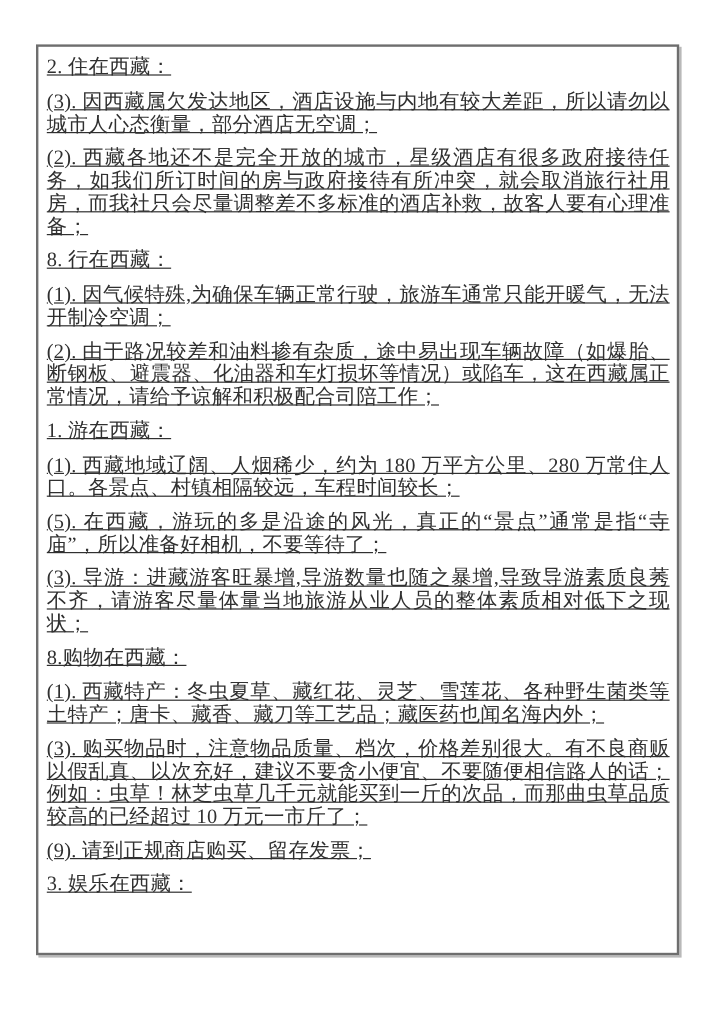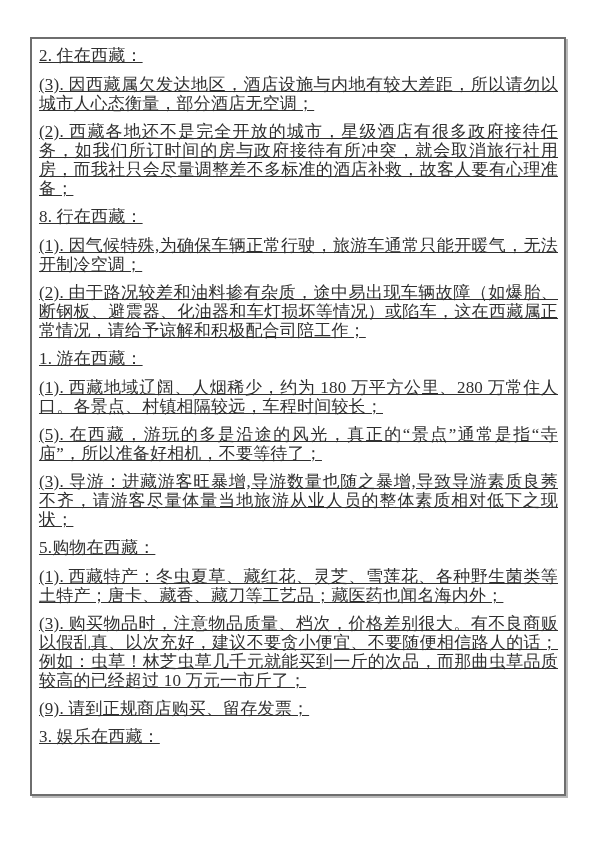--- a/index.html
+++ b/index.html
@@ -54,20 +54,20 @@
 
   <p class="heading">8. 行在西藏：</p>
   <p>(1). 因气候特殊,为确保车辆正常行驶，旅游车通常只能开暖气，无法开制冷空调；</p>
   <p>(2). 由于路况较差和油料掺有杂质，途中易出现车辆故障（如爆胎、断钢板、避震器、化油器和车灯损坏等情况）或陷车，这在西藏属正常情况，请给予谅解和积极配合司陪工作；</p>
 
   <p class="heading">1. 游在西藏：</p>
   <p>(1). 西藏地域辽阔、人烟稀少，约为 180 万平方公里、280 万常住人口。各景点、村镇相隔较远，车程时间较长；</p>
   <p>(5). 在西藏，游玩的多是沿途的风光，真正的“景点”通常是指“寺庙”，所以准备好相机，不要等待了；</p>
   <p>(3). 导游：进藏游客旺暴增,导游数量也随之暴增,导致导游素质良莠不齐，请游客尽量体量当地旅游从业人员的整体素质相对低下之现状；</p>
 
-  <p class="heading">5.购物在西藏：</p>
+  <p class="heading">8.购物在西藏：</p>
   <p>(1). 西藏特产：冬虫夏草、藏红花、灵芝、雪莲花、各种野生菌类等土特产；唐卡、藏香、藏刀等工艺品；藏医药也闻名海内外；</p>
   <p>(3). 购买物品时，注意物品质量、档次，价格差别很大。有不良商贩以假乱真、以次充好，建议不要贪小便宜、不要随便相信路人的话；例如：虫草！林芝虫草几千元就能买到一斤的次品，而那曲虫草品质较高的已经超过 10 万元一市斤了；</p>
   <p>(9). 请到正规商店购买、留存发票；</p>
 
   <p class="heading">3. 娱乐在西藏：</p>
 
 </div>
 
 </body></html>

